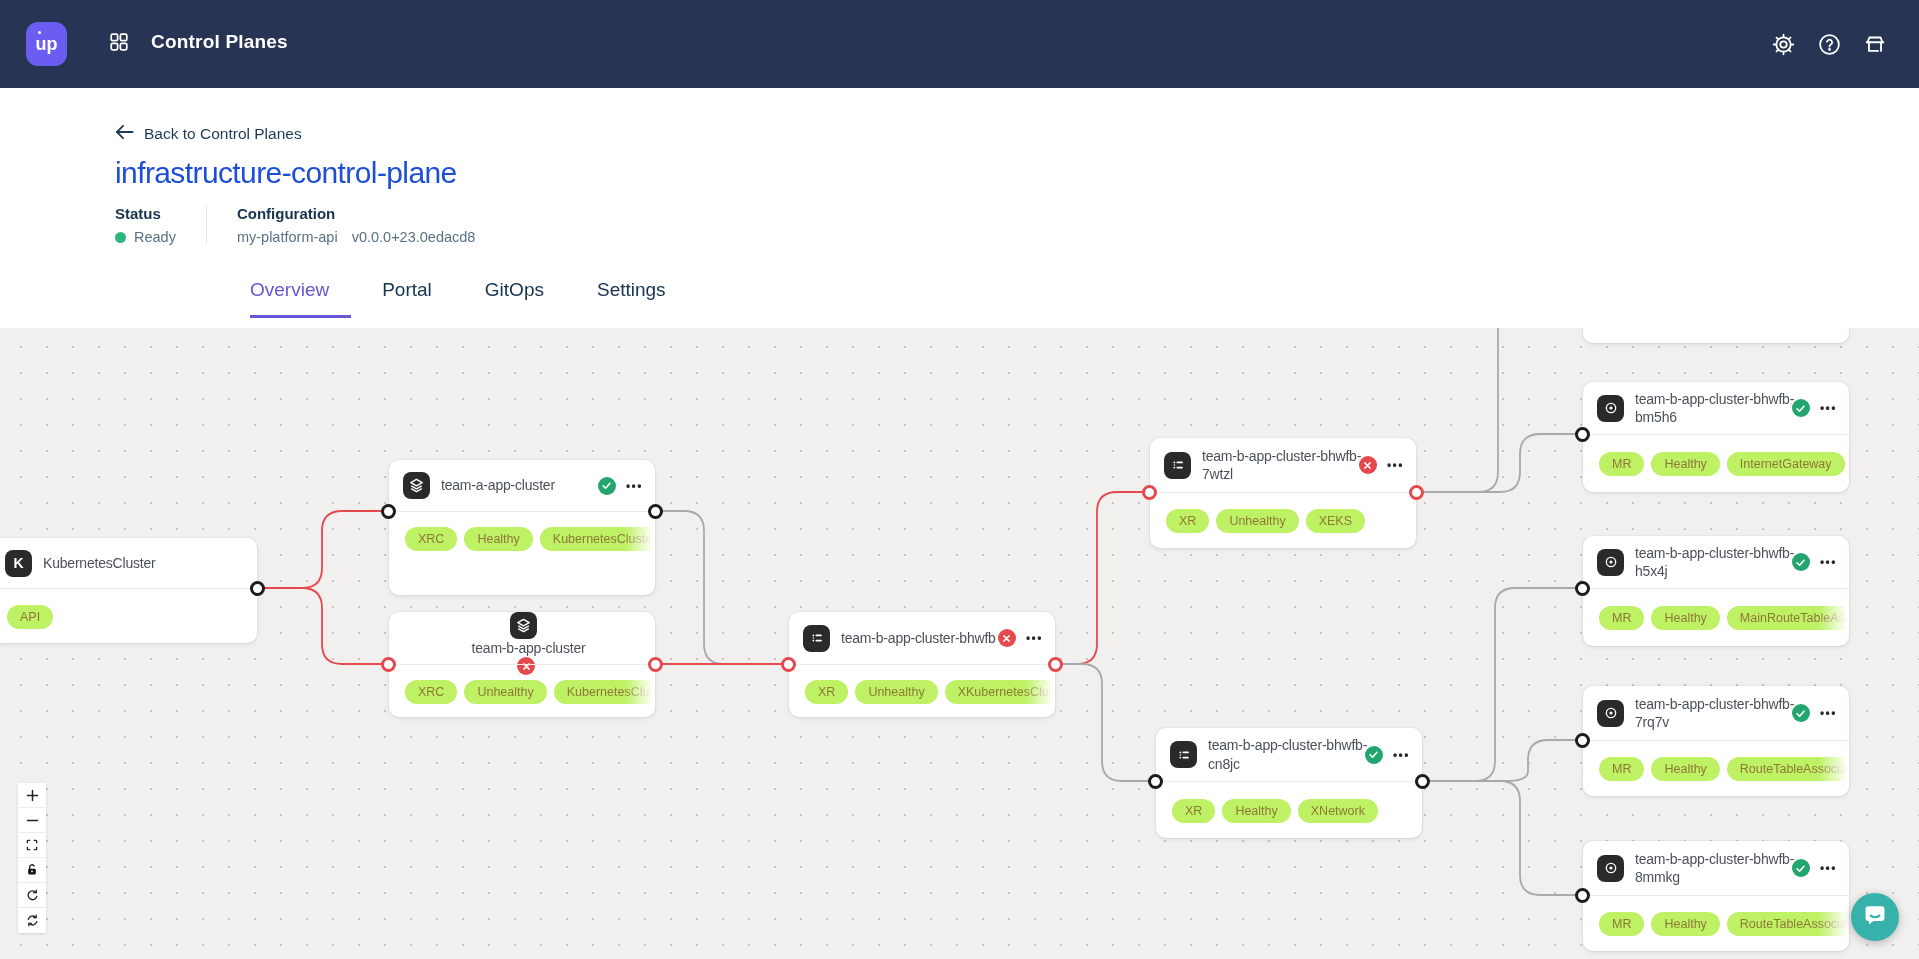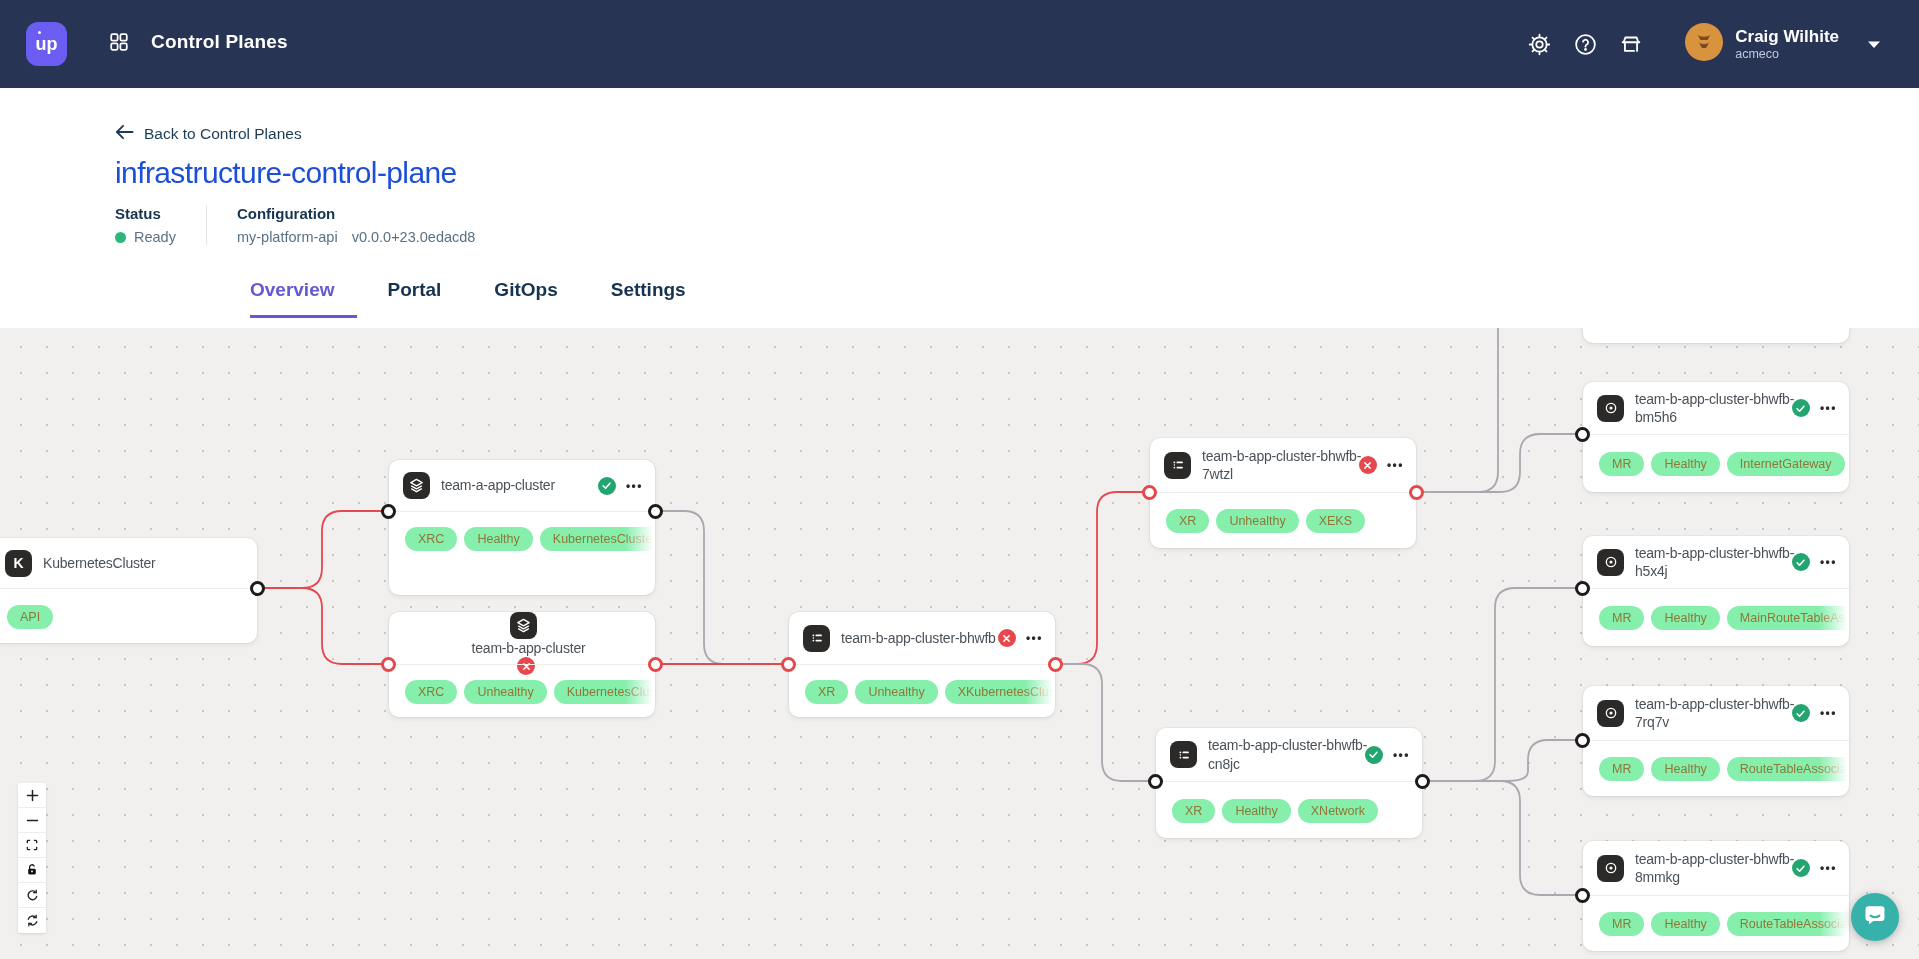--- a/index.html
+++ b/index.html
@@ -27,21 +27,21 @@
   .meta-row{display:flex;margin-top:15px;}
   .meta-block{display:flex;flex-direction:column;gap:7px;}
   .meta-label{color:#16334f;font-weight:bold;font-size:15px;}
   .meta-value{color:#5a7184;font-size:14.5px;display:flex;align-items:center;gap:8px;}
   .meta-sep{border-left:1px solid #e4e7eb;margin:0 30px;}
   .dot{width:11px;height:11px;border-radius:50%;background:#2eb67d;display:inline-block;}
   .config-vals{display:flex;gap:14px;}
 
   
   .tabs{display:flex;gap:31px;margin:34px 0 0 135px;}
-  .tab{font-size:19px;font-weight:bold;color:#16334f;padding:0 22px 14px 0;cursor:pointer;border-bottom:3px solid transparent;}
+  .tab{font-size:19px;font-weight:normal;color:#16334f;padding:0 22px 14px 0;cursor:pointer;border-bottom:3px solid transparent;}
   .tab.active{color:#6558d2;border-bottom-color:#6558d2;}
 
   
   .canvas{position:absolute;left:0;top:328px;width:1919px;height:631px;background:#f1f0ee;overflow:hidden;
     background-image:radial-gradient(#c9c6c2 1.2px,transparent 1.4px);background-size:26px 26px;background-position:8px 6px;}
   .edges{position:absolute;left:0;top:0;z-index:0;pointer-events:none;}
 
   .node{position:absolute;background:#fff;border-radius:10px;z-index:1;box-sizing:border-box;cursor:pointer;
     box-shadow:0 0 0 1px rgba(20,20,20,.04),0 2px 5px rgba(20,20,20,.07);}
   .node-header{display:flex;align-items:center;padding:0 12px 0 14px;box-sizing:border-box;}
@@ -54,21 +54,21 @@
   .node-status.unhealthy{background:#e5484d;}
   .node-menu{flex:0 0 auto;margin-left:10px;color:#2b2b2b;font-size:12px;font-weight:bold;letter-spacing:1.5px;cursor:pointer;}
   .node-divider{position:relative;border-top:1px solid #efedea;height:0;}
   .handle{position:absolute;width:9px;height:9px;border-radius:50%;background:#fff;border:3.2px solid #1c1c1c;top:-8px;z-index:2;cursor:crosshair;}
   .handle.left{left:-8px;}
   .handle.right{right:-8px;}
   .handle.red{border-color:#e5484d;}
   .node-badges{display:flex;align-items:center;gap:7px;margin-left:16px;overflow:hidden;flex-wrap:nowrap;}
   .node-badges.clipped{-webkit-mask-image:linear-gradient(90deg,#000 calc(100% - 30px),transparent calc(100% - 2px));
     mask-image:linear-gradient(90deg,#000 calc(100% - 30px),transparent calc(100% - 2px));}
-  .badge{background:#86efac;color:#8e7837;font-size:12.5px;padding:5px 13px;border-radius:999px;white-space:nowrap;flex:0 0 auto;}
+  .badge{background:#bef264;color:#8e7837;font-size:12.5px;padding:5px 13px;border-radius:999px;white-space:nowrap;flex:0 0 auto;}
 
   
   .controls{position:absolute;left:18px;top:455px;z-index:3;display:flex;flex-direction:column;
     box-shadow:0 1px 3px rgba(0,0,0,.12);border-radius:2px;overflow:hidden;}
   .ctrl{width:28px;height:25px;background:#fff;border:none;border-bottom:1px solid #eeecea;display:flex;align-items:center;justify-content:center;
     cursor:pointer;padding:0;}
   .ctrl:last-child{border-bottom:none;}
 
   
   .chat{position:absolute;right:20px;bottom:18px;width:48px;height:48px;border-radius:50%;background:#36b2ab;z-index:4;
@@ -111,38 +111,20 @@
       </svg>
     </span>
     <span class="nav-icon-btn">
       <svg width="26" height="26" viewBox="0 0 24 24" fill="none" stroke="#fff" stroke-width="1.7" stroke-linecap="round" stroke-linejoin="round">
         <path d="M5.2 10.4 6.8 6h10.4l1.6 4.4"></path>
           <path d="M4.3 10.4h15.4"></path>
           <path d="M6.4 10.6V18.4h8.4"></path>
           <path d="M17.6 10.6v7.8"></path>
       </svg>
     </span>
-    <div class="user">
-      <span>
-        <svg width="38" height="38" viewBox="0 0 38 38">
-          <circle cx="19" cy="19" r="19" fill="#d8933f"></circle>
-          <path fill="#7c4a1e" d="M12.5 11.5c2 3 11 3 13 0l-3 5.5h-7z"></path>
-          <path fill="#7c4a1e" d="M13.5 19c2 2.8 9 2.8 11 0l-3.4 6h-4.2z"></path>
-        </svg>
-      </span>
-      <span>
-        <div class="user-name">Craig Wilhite</div>
-        <div class="user-org">acmeco</div>
-      </span>
-      <span class="chevron">
-        <svg width="14" height="9" viewBox="0 0 14 9">
-            <path d="M1 1.5 7 8l6-6.5z" fill="#fff"></path>
-          </svg>
-      </span>
-    </div>
   </div>
 
   <div class="header">
     <a class="back-link">
       <span>
         <svg width="19" height="16" viewBox="0 0 20 16" fill="none" stroke="#1d3b55" stroke-width="1.9" stroke-linecap="round" stroke-linejoin="round">
           <path d="M8.5 1.5 2 8l6.5 6.5"></path>
             <path d="M2.5 8h16"></path>
         </svg>
       </span>

